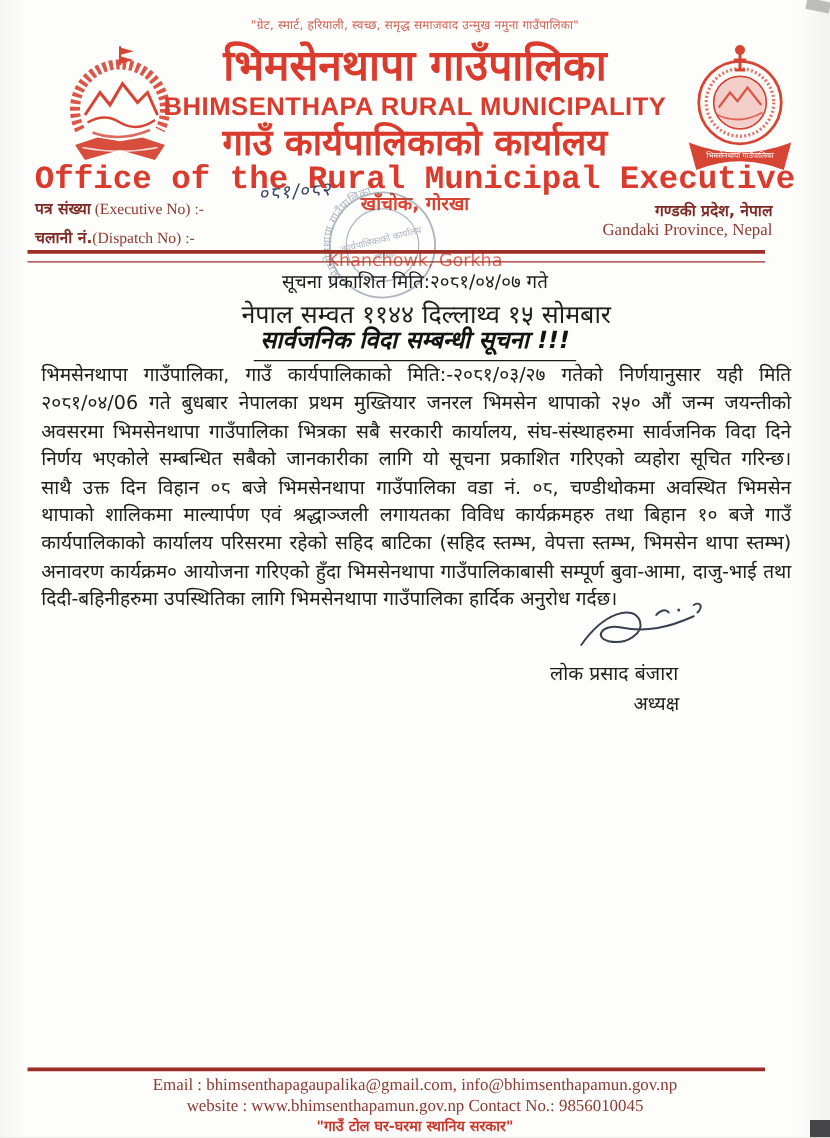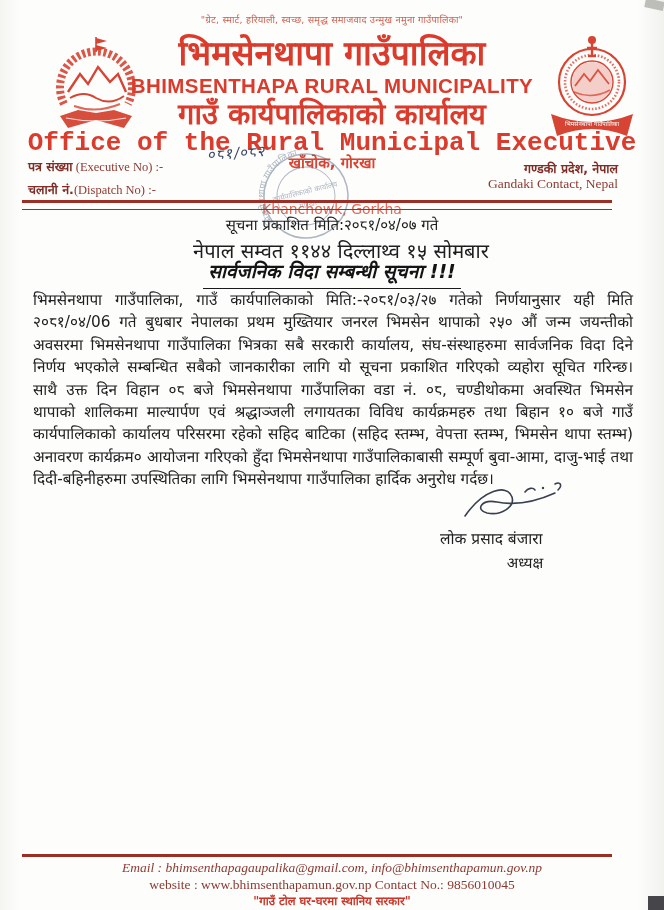--- a/index.html
+++ b/index.html
@@ -37,21 +37,21 @@
   
   .body-block{top:289px;left:33px;width:600px;font-size:15.3px;color:#202020;}
   .bline{height:22.4px;line-height:22.4px;text-align:justify;text-align-last:justify;white-space:nowrap;overflow:visible;}
   .bline.last{text-align-last:left;}
   
   .sig-svg{left:455px;top:480px;}
   .sig-name{left:440px;top:527px;width:170px;text-align:left;font-size:15.5px;color:#1e1e1e;}
   .sig-role{left:440px;top:552px;width:170px;text-align:center;font-size:15px;color:#1e1e1e;}
   
   .rule-foot{top:854px;left:22px;width:590px;height:3px;background:#9c2e26;}
-  .f-email{top:860px;font-size:13.5px;font-family:"Liberation Serif",serif;color:#8c3a31;font-style:italic;}
+  .f-email{top:860px;font-size:13.5px;font-family:"Liberation Serif",serif;color:#8c3a31;}
   .f-web{top:877px;font-size:13.5px;font-family:"Liberation Serif",serif;color:#8c3a31;}
   .f-slogan{top:893px;font-size:11.5px;font-weight:bold;color:#c9372a;}
   
   .emblem-left{left:44px;top:34px;}
   .emblem-right{left:543px;top:30px;}
   .stamp{left:250px;top:140px;opacity:.5;transform:rotate(-14deg);}
   .art-tr{top:0;left:645px;width:19px;height:9px;background:#b3b3ae;transform:rotate(12deg);opacity:.85;}
   .art-br{top:896px;left:648px;width:16px;height:14px;background:#46464a;}
 </style>
 </head>
@@ -114,21 +114,21 @@
 
   <div class="abs meta-left row-ref">
     <span class="m-np">पत्र संख्या</span><span class="m-en"> (Executive No) :-</span>
   </div>
   <div class="abs meta-left row-dsp">
     <span class="m-np">चलानी नं.</span><span class="m-en">(Dispatch No) :-</span>
   </div>
   <div class="abs handwrite">०८१/०८२</div>
 
   <div class="abs meta-right prov-np">गण्डकी प्रदेश, नेपाल</div>
-  <div class="abs meta-right prov-en">Gandaki Contact, Nepal</div>
+  <div class="abs meta-right prov-en">Gandaki Province, Nepal</div>
 
   <div class="abs rule-head"></div>
 
   <div class="abs ctr date1">सूचना प्रकाशित मिति:२०८१/०४/०७ गते</div>
   <div class="abs ctr date2">नेपाल सम्वत ११४४ दिल्लाथ्व १५ सोमबार</div>
 
   <div class="abs ctr title-wrap">
     <span class="title">सार्वजनिक विदा सम्बन्धी सूचना !!!</span>
   </div>
 

